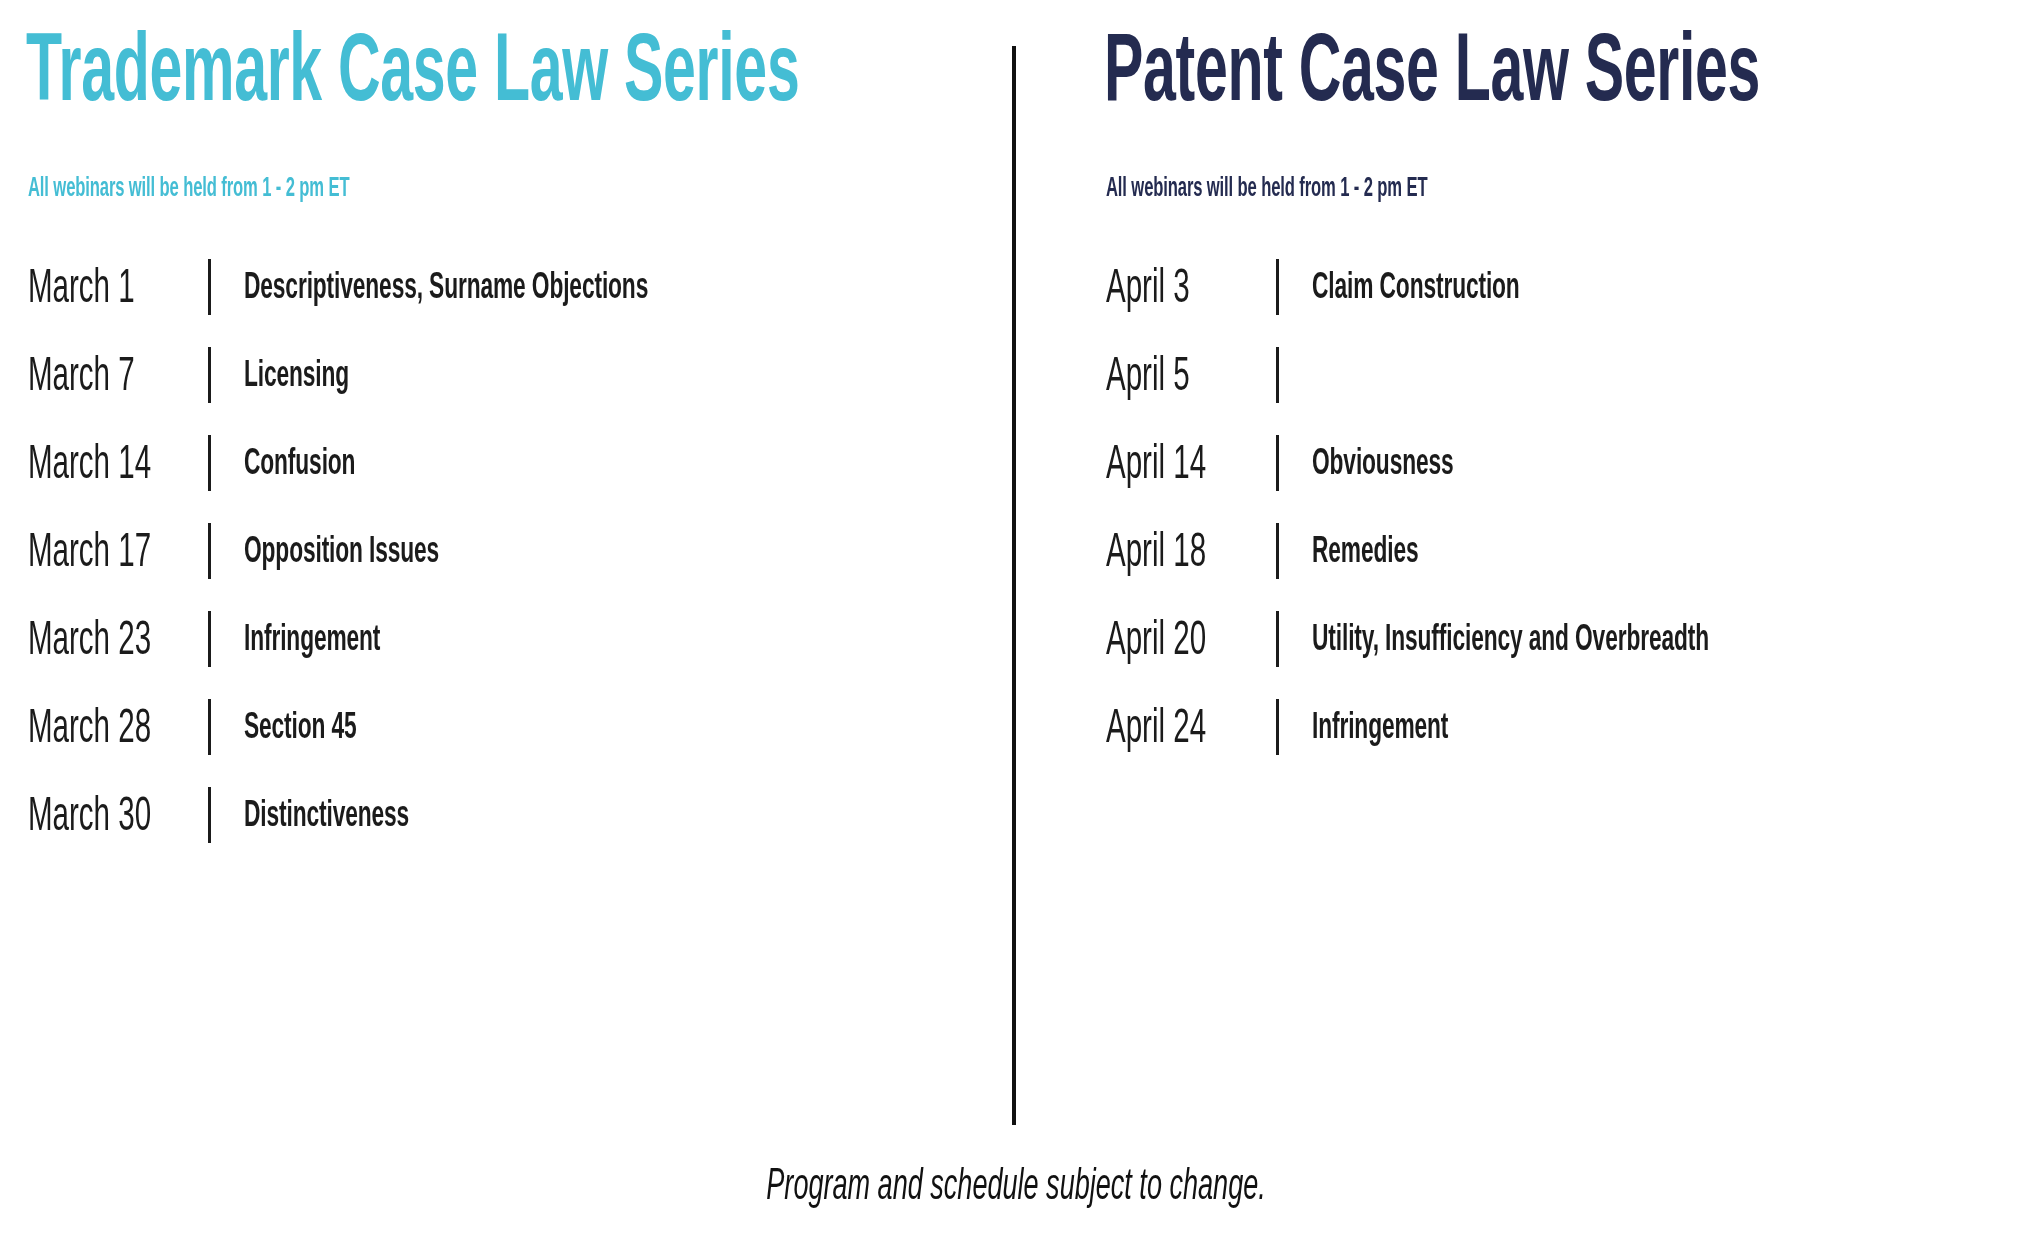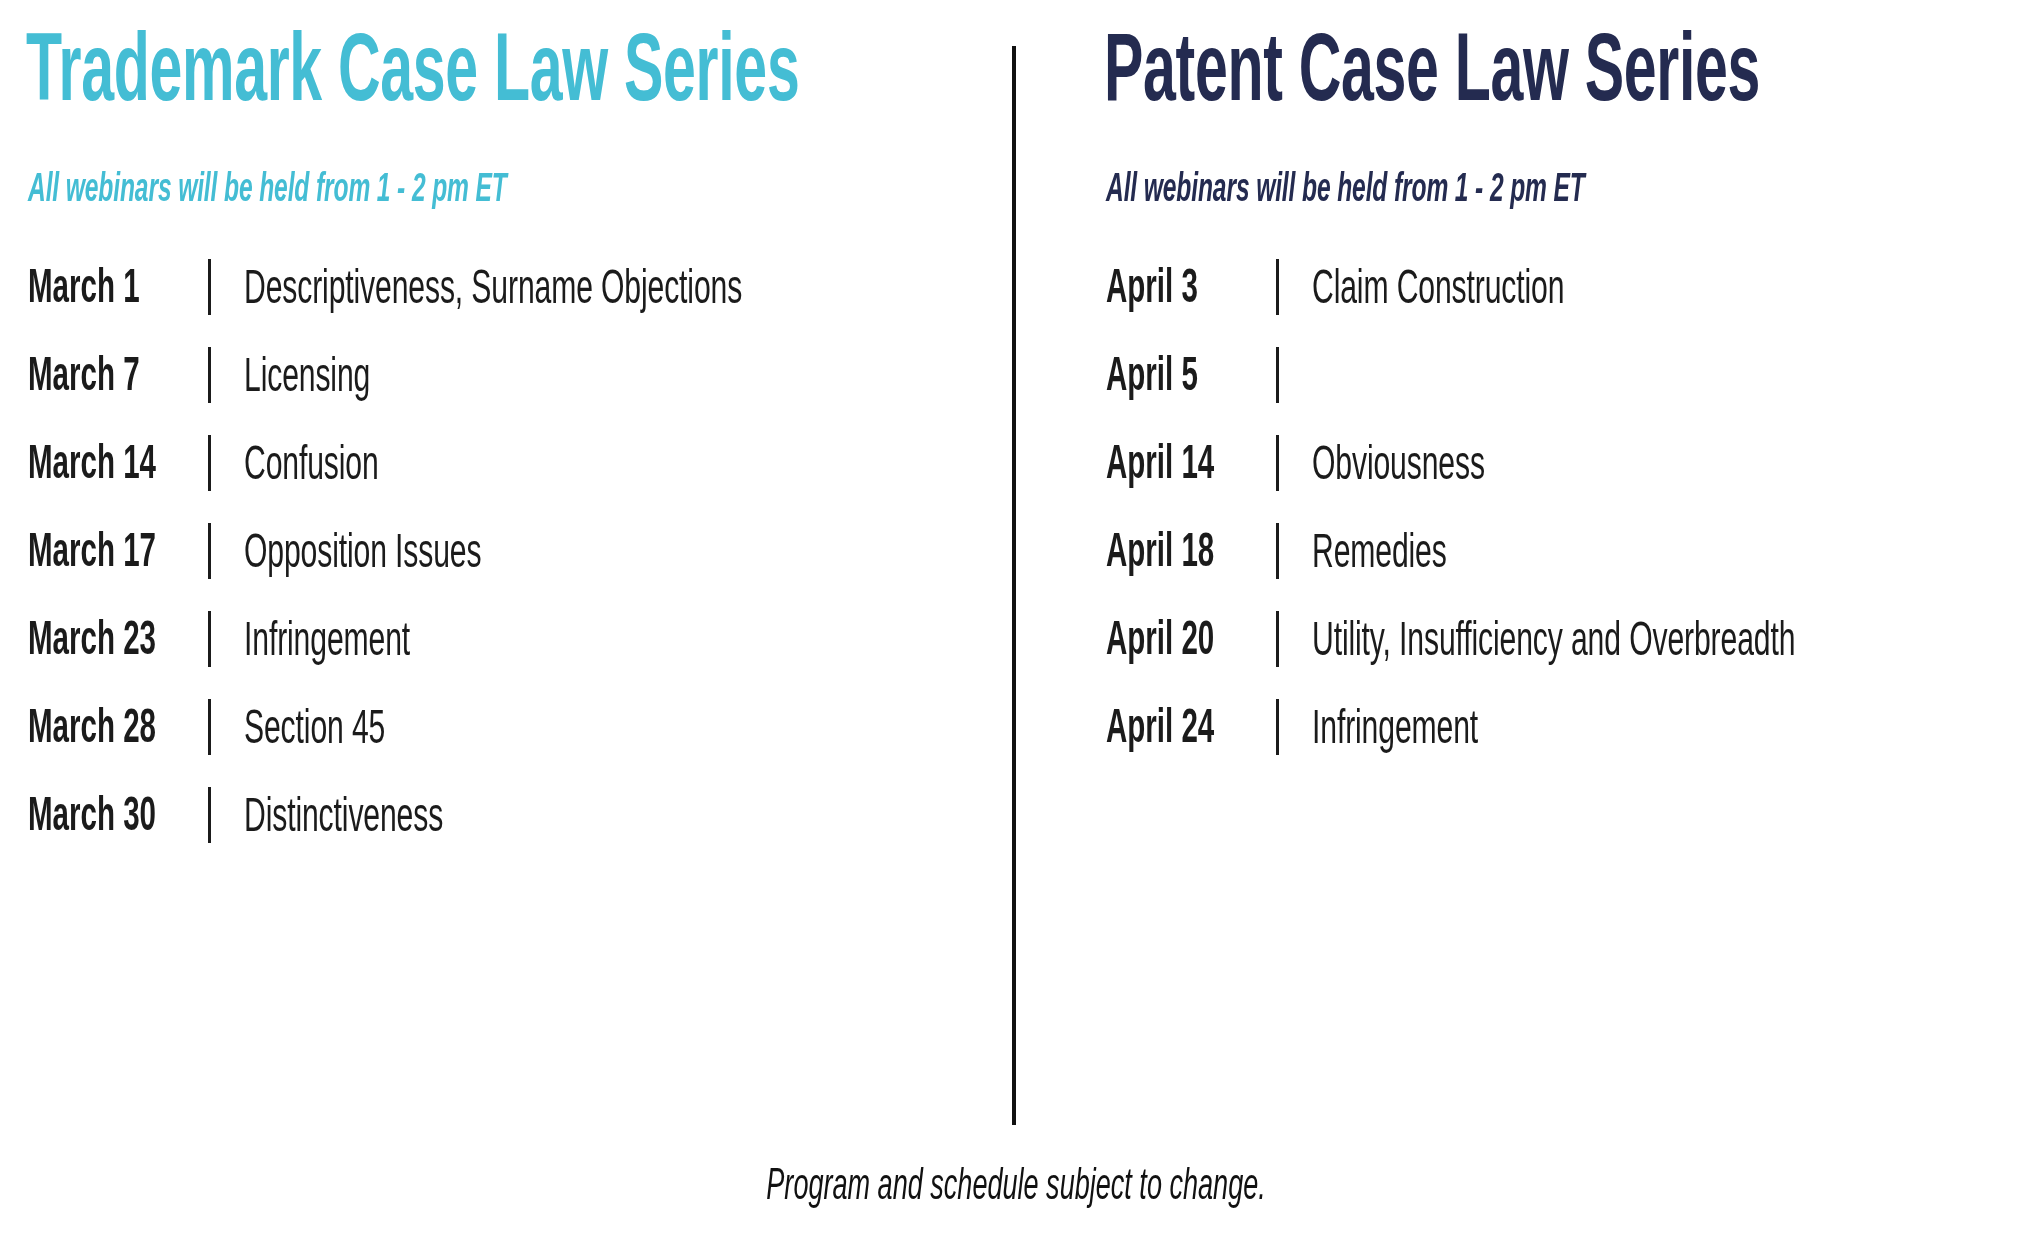--- a/index.html
+++ b/index.html
@@ -69,25 +69,24 @@
     letter-spacing: -0.5px;
   }
   .column.left  .series-title { color: #44BDD4; }
   .column.right .series-title { color: #242B50; }
 
   .series-subtitle {
     position: absolute;
     left: 2px;
     top: 164px;
     height: 46px;
-    font-size: 40px;
+    font-size: 27px;
     font-weight: bold;
     line-height: 46px;
     letter-spacing: -0.2px;
-    font-style: italic;
   }
   .column.left  .series-subtitle { color: #44BDD4; }
   .column.right .series-subtitle { color: #242B50; }
 
   
   .schedule {
     position: absolute;
     left: 0;
     top: 242px;
     width: 100%;
@@ -96,40 +95,40 @@
     position: relative;
     height: 88px;
   }
   .row-date {
     position: absolute;
     left: 2px;
     top: 0;
     height: 88px;
     line-height: 88px;
     font-size: 48px;
-    font-weight: bold;
+    font-weight: normal;
     color: #1b1b1b;
   }
   .row-sep {
     position: absolute;
     top: 17px;
     width: 3px;
     height: 56px;
     background: #1b1b1b;
   }
   .column.left  .row-sep { left: 182px; }
   .column.right .row-sep { left: 172px; }
 
   .row-topic {
     position: absolute;
     top: 0;
     height: 88px;
     line-height: 88px;
-    font-size: 49px;
-    font-weight: normal;
+    font-size: 37px;
+    font-weight: bold;
     color: #1b1b1b;
     letter-spacing: -0.2px;
   }
   .column.left  .row-topic { left: 218px; }
   .column.right .row-topic { left: 208px; }
 
   
   .footer-note {
     position: absolute;
     left: 0;

